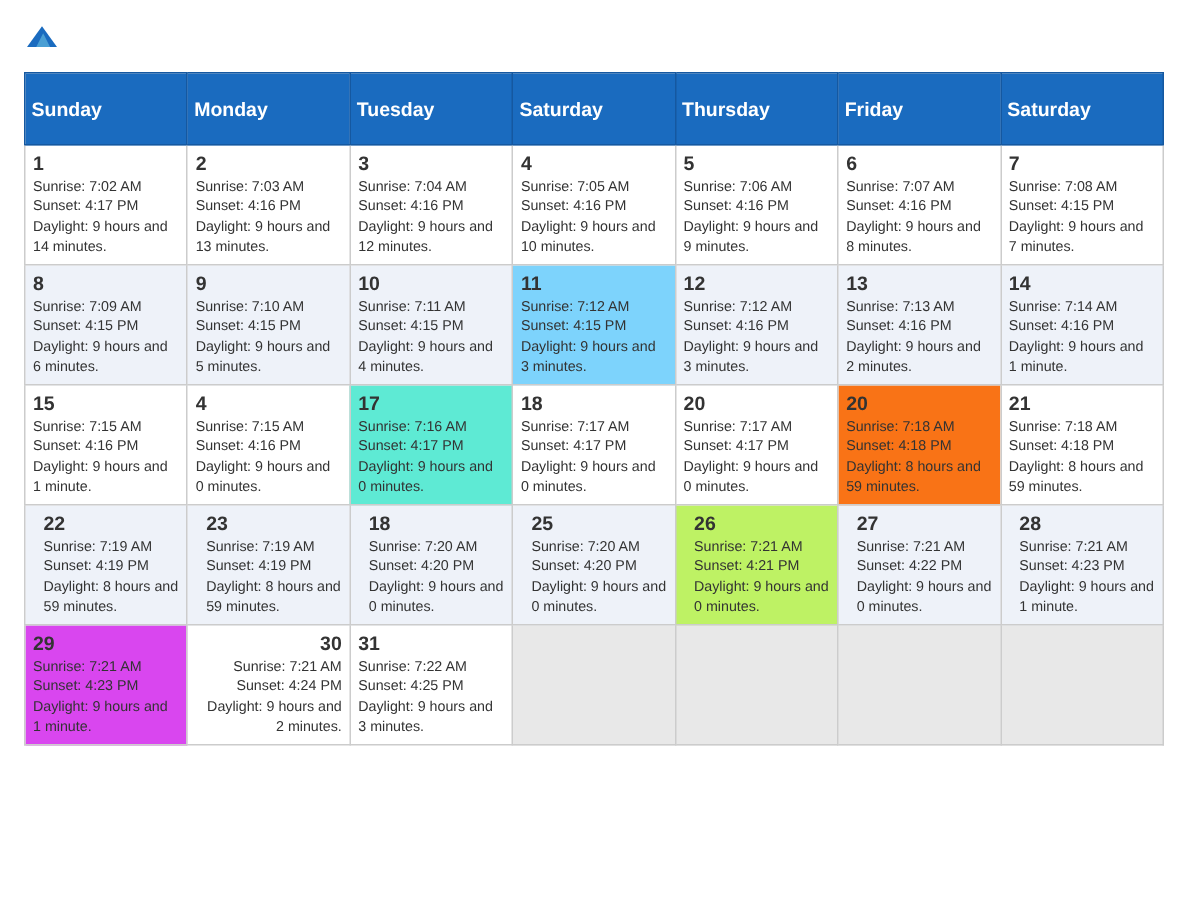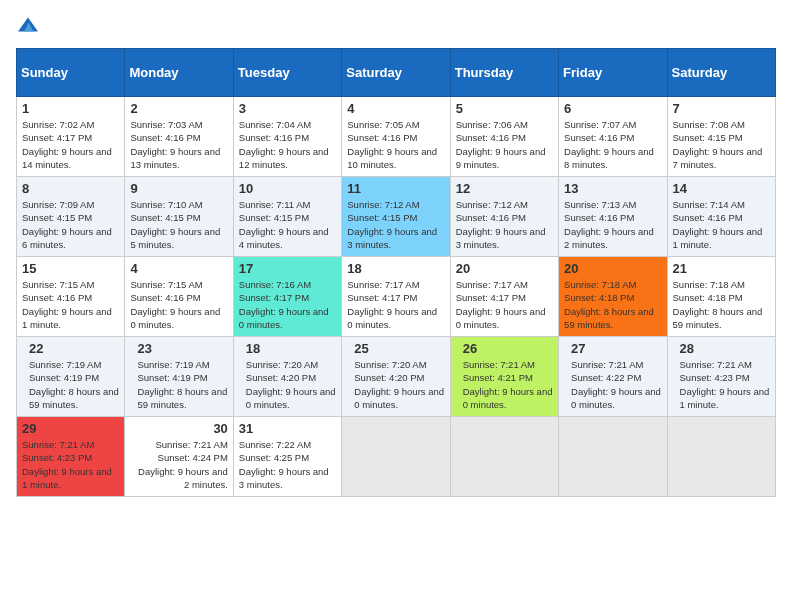--- a/index.html
+++ b/index.html
@@ -239,21 +239,21 @@
         <td style="background: rgb(238, 242, 249);">
           <div class="day-number">27</div>
 <div class="day-info">Sunrise: 7:21 AM<br>Sunset: 4:22 PM<br>Daylight: 9 hours and 0 minutes.</div>
         </td>
         <td style="background: rgb(238, 242, 249);">
           <div class="day-number">28</div>
 <div class="day-info">Sunrise: 7:21 AM<br>Sunset: 4:23 PM<br>Daylight: 9 hours and 1 minute.</div>
         </td>
       </tr>
       <tr>
-        <td style="background: #ef4444;">
+        <td style="background: #d946ef;">
           <div class="day-number">29</div>
 <div class="day-info">Sunrise: 7:21 AM<br>Sunset: 4:23 PM<br>Daylight: 9 hours and 1 minute.</div>
         </td>
         <td style="background: rgb(255, 255, 255); text-align: right;">
           <div class="day-number">30</div>
 <div class="day-info">Sunrise: 7:21 AM<br>Sunset: 4:24 PM<br>Daylight: 9 hours and 2 minutes.</div>
         </td>
         <td style="background: rgb(255, 255, 255);">
           <div class="day-number">31</div>
 <div class="day-info">Sunrise: 7:22 AM<br>Sunset: 4:25 PM<br>Daylight: 9 hours and 3 minutes.</div>

